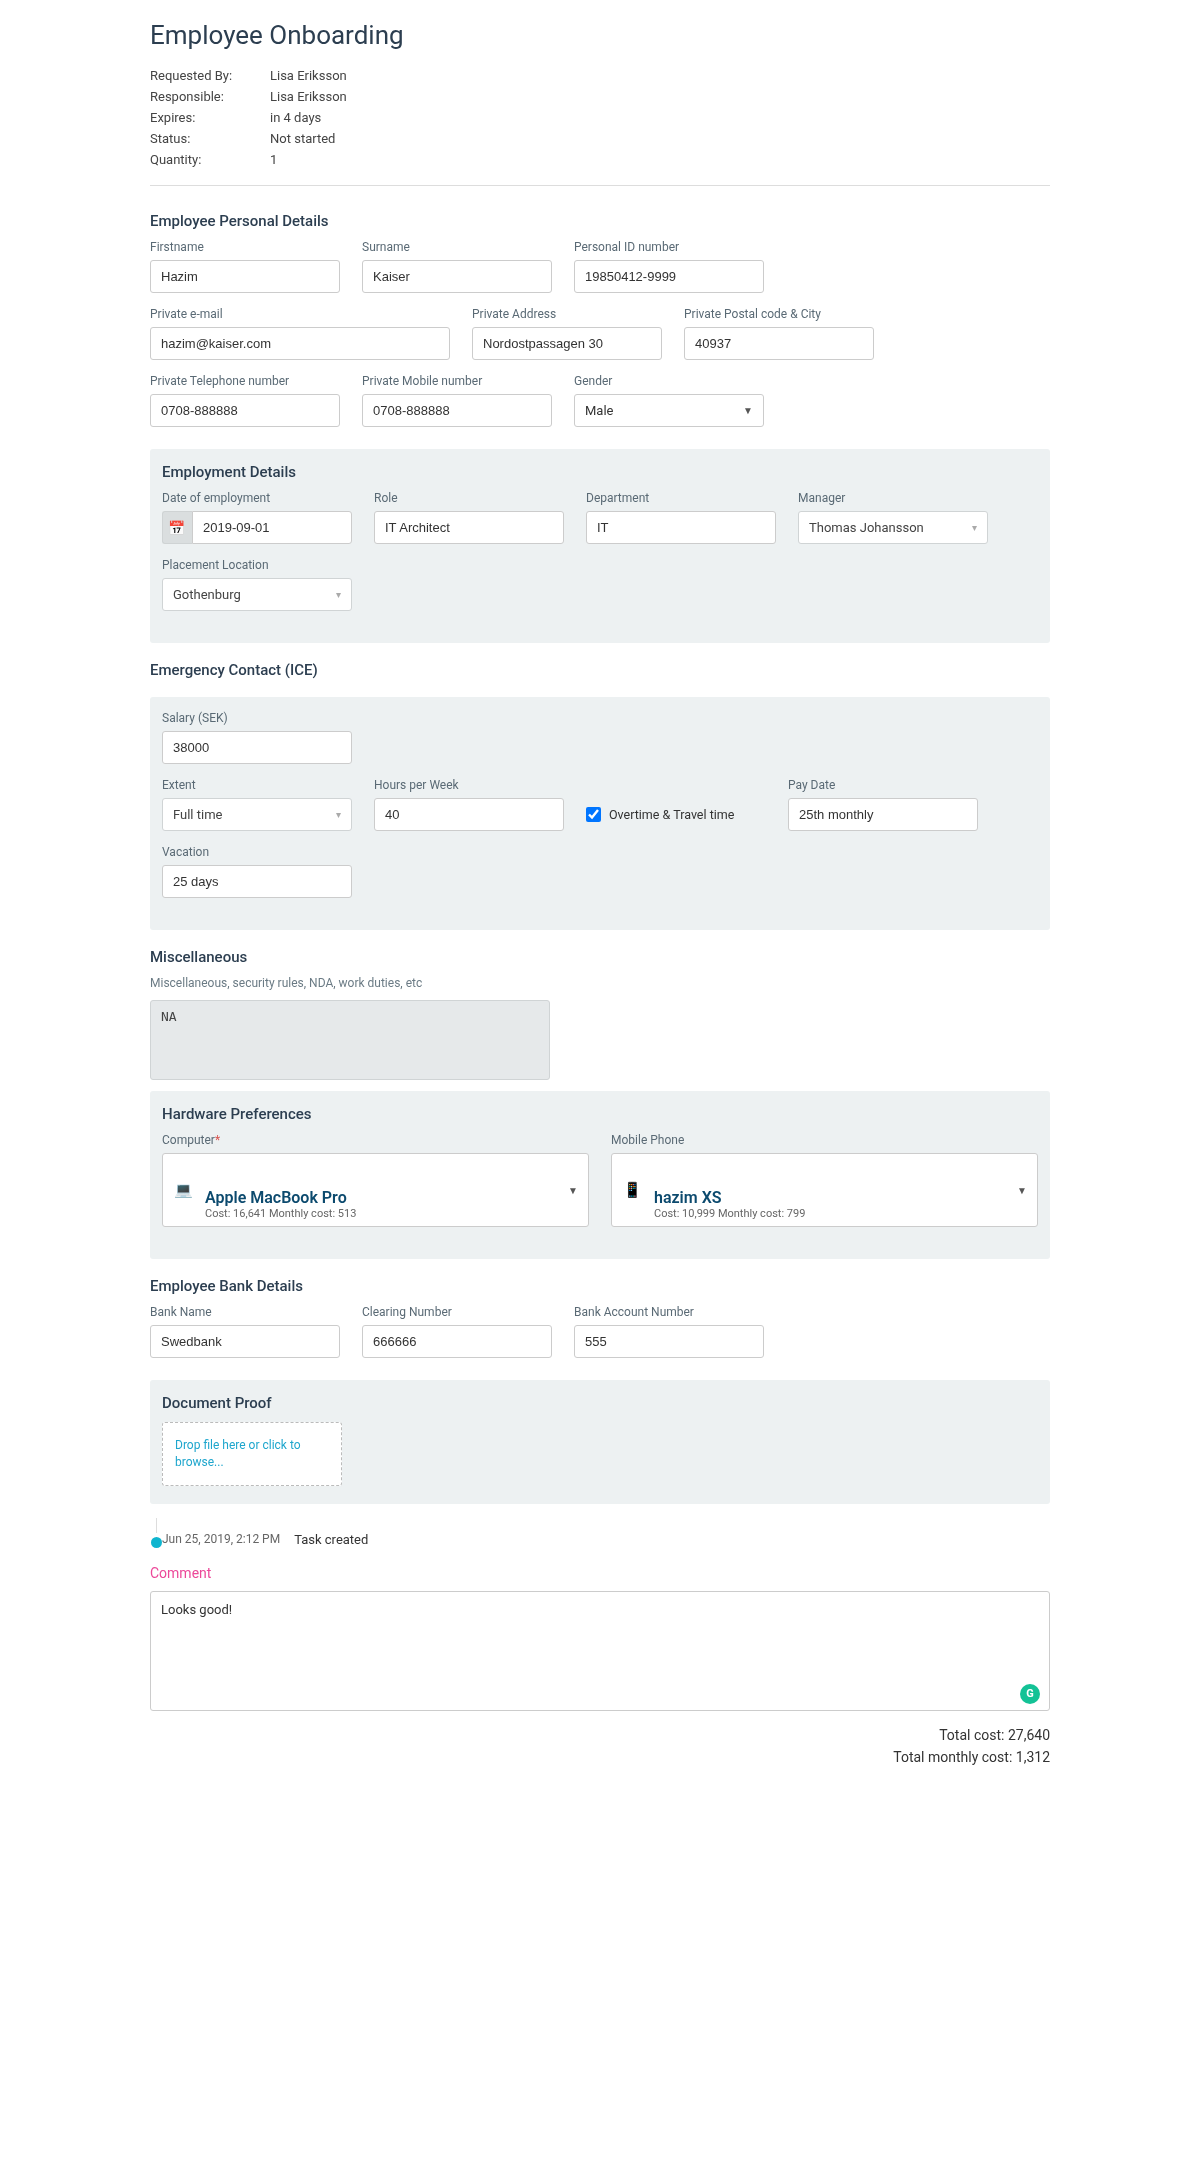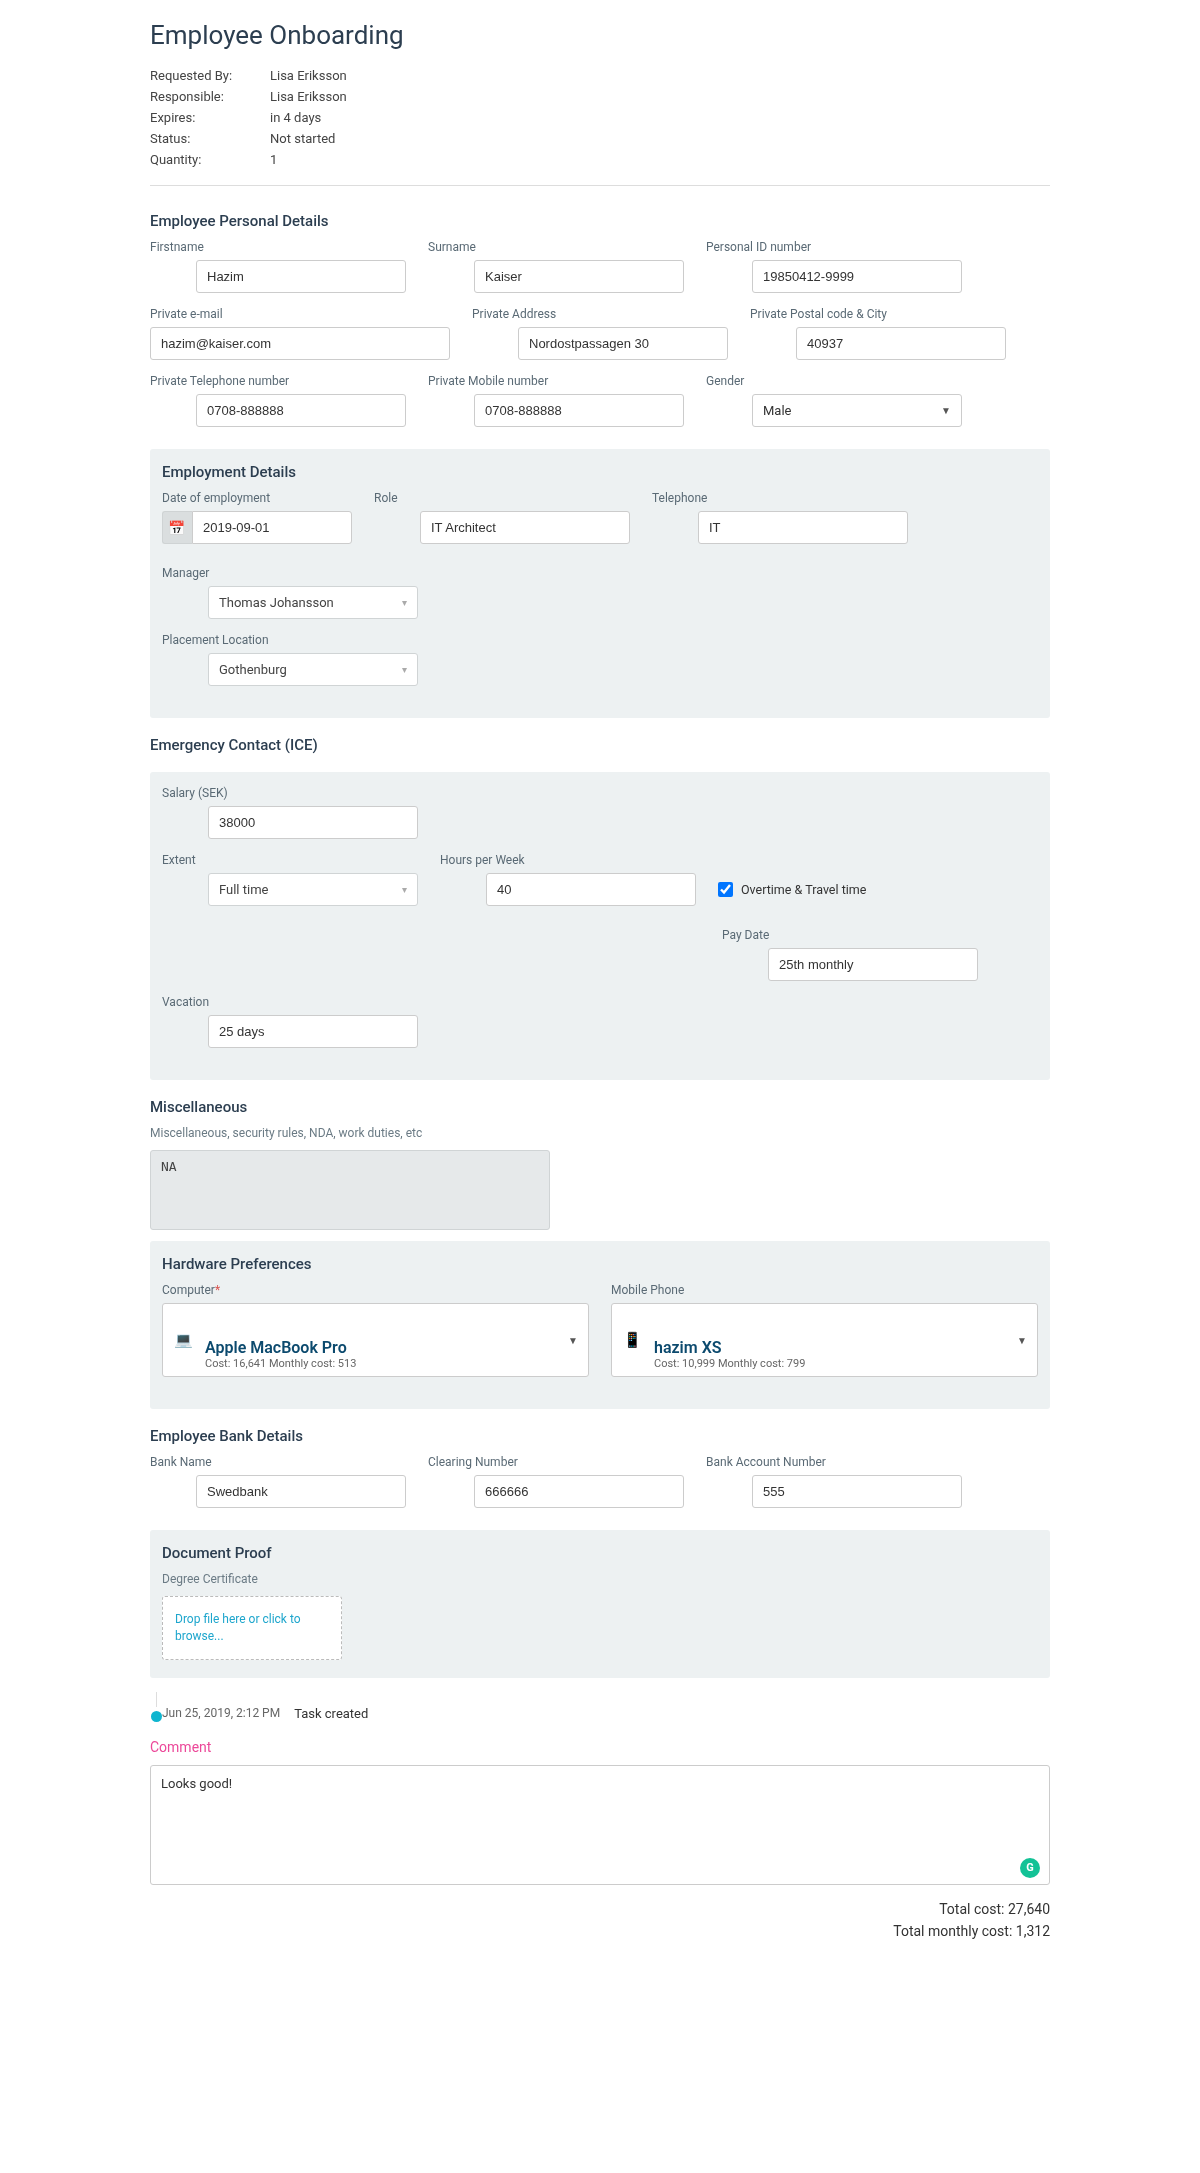--- a/index.html
+++ b/index.html
@@ -18,21 +18,21 @@
 .section-sub { font-size:12px; color:#6b7b85; margin-bottom:10px;}
 .row { display:flex; gap:22px; margin-bottom:14px; flex-wrap:wrap;}
 .field { display:flex; flex-direction:column; }
 .field label { font-size:12px; color:#5a6a75; margin-bottom:6px; }
 .field label .req { color:#d9534f; }
 input[type=text], .sel, textarea {
   border:1px solid #ccc; border-radius:3px; padding:8px 10px; font-size:13px; background:#fff; color:#333;
 }
 .readonly { background:#e6e9ea; border-color:#d0d4d5; color:#444; }
 .sel { display:flex; align-items:center; justify-content:space-between; cursor:pointer; background:#fff;}
-.sel.readonly { cursor:default;} .w-190{width:210px;margin-left:46px;} .w-300{width:300px;} .w-160{width:160px;}
+.sel.readonly { cursor:default;} .w-190{width:190px;} .w-300{width:300px;} .w-160{width:160px;}
 .chev{font-size:10px;color:#555;}
 textarea { resize:none; }
 .date-wrap{display:flex;align-items:stretch;}
 .date-ico{display:flex;align-items:center;justify-content:center;width:30px;background:#dadedf;border:1px solid #cfd3d4;border-right:none;border-radius:3px 0 0 3px;color:#555;font-size:14px;}
 .date-wrap input{border-radius:0 3px 3px 0;}
 .cb-row{display:flex;align-items:center;gap:8px;padding-top:20px;}
 .cb-row input{width:15px;height:15px;}
 .cb-row span{font-size:12.5px;color:#333;}
 .hw-sel{display:flex;align-items:center;gap:10px;background:#fff;border:1px solid #ccc;border-radius:3px;padding:6px 10px;cursor:pointer;}
 .hw-thumb{width:22px;height:22px;display:flex;align-items:center;justify-content:center;font-size:15px;}
@@ -139,21 +139,21 @@
         <div class="date-wrap">
           <div class="date-ico">📅</div>
           <input type="text" class="readonly w-160" readonly="" value="2019-09-01" style="">
         </div>
       </div>
       <div class="field">
           <label>Role</label>
           <input type="text" class="readonly w-190" readonly="" value="IT Architect" style="">
         </div>
       <div class="field">
-          <label>Telephone</label>
+          <label>Department</label>
           <input type="text" class="readonly w-190" readonly="" value="IT" style="">
         </div>
       <div class="field">
           <label>Manager</label>
         <div class="sel readonly w-190">
             <span>Thomas Johansson</span>
             <span class="chev" style="color:#aaa">▾</span>
           </div>
       </div>
     </div>
@@ -255,21 +255,20 @@
         </div>
       <div class="field">
           <label>Bank Account Number</label>
           <input type="text" class="w-190" value="555" style="">
         </div>
     </div>
   </div>
 
   <div class="section tinted">
     <div class="section-title">Document Proof</div>
-    <div class="section-sub">Degree Certificate</div>
     <div class="dropzone">Drop file here or click to browse...</div>
   </div>
 
   <div class="timeline">
     <div class="tl-item">
       <div class="tl-dot"></div>
       <span class="tl-date">Jun 25, 2019, 2:12 PM</span>
       <span class="tl-text">Task created</span>
     </div>
   </div>

